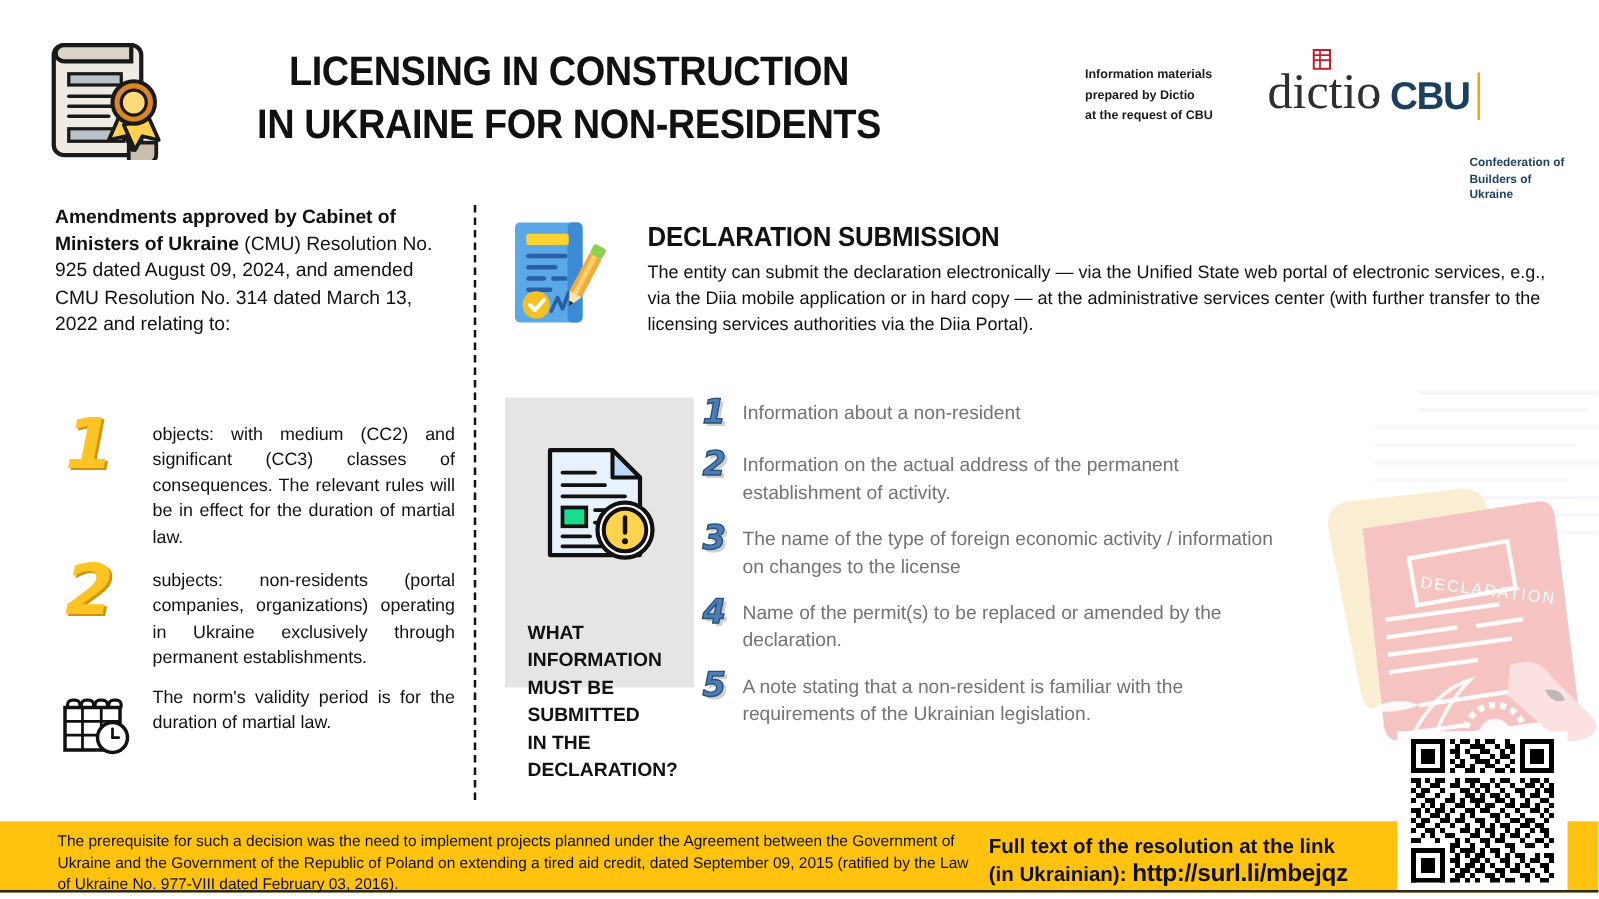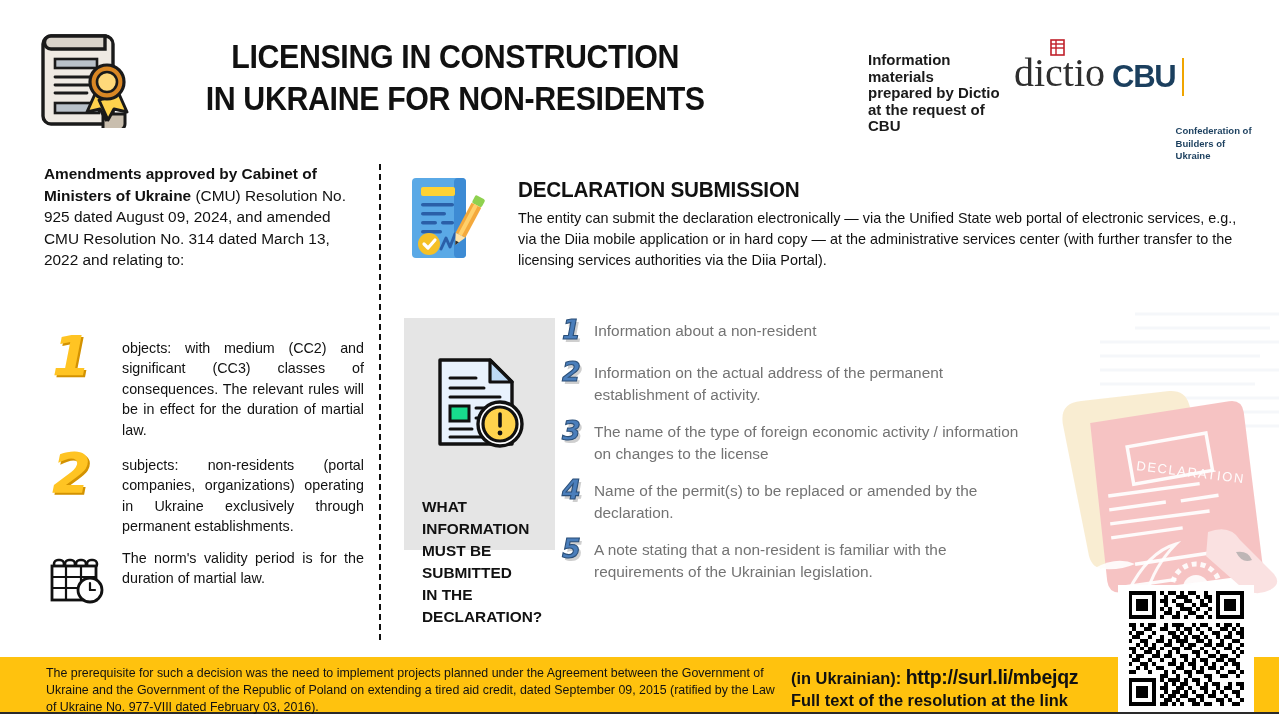--- a/index.html
+++ b/index.html
@@ -31,21 +31,21 @@
     letter-spacing: -0.4px;
     color: #111111;
     font-stretch: condensed;
     transform: scaleX(0.92);
     transform-origin: left center;
     white-space: nowrap;
   }
 
   #credit-block {
     position: absolute; left: 868px; top: 52px; width: 140px;
-    font-size: 15px; line-height: 16.5px; color: #1a1a1a; font-weight: 600;
+    font-size: 10px; line-height: 16.5px; color: #1a1a1a; font-weight: 600;
   }
   #dictio-logo { position: absolute; left: 1012px; top: 38px; width: 92px; height: 62px; }
   #cbu-logo { position: absolute; left: 1112px; top: 54px; width: 150px; height: 46px; }
   #cbu-mark {
     font-size: 31px; font-weight: bold; color: #1b3f5e;
     letter-spacing: -1.2px; line-height: 46px; float: left;
   }
   #cbu-divider {
     float: left; width: 2px; height: 38px; background: #f0a500; margin: 4px 7px 0 6px;
   }
@@ -387,22 +387,22 @@
       <circle cx="156" cy="288" r="24" fill="none" stroke="#ffffff" stroke-width="5" stroke-dasharray="5 4" opacity="0.9"></circle>
       <circle cx="156" cy="288" r="13" fill="#ffffff" opacity="0.9"></circle>
       <path d="M168 232 q22 -8 32 8 l34 34 q8 10 -4 16 -16 8 -30 -4 l-34 -30 z" fill="#f8cfcf"></path>
       <path d="M196 252 q12 -2 16 8 -10 4 -16 -8z" fill="#6e6e6e" opacity="0.7"></path>
     </svg>
   </div>
 
   <div id="footer-bar"></div>
   <div id="footer-left">The prerequisite for such a decision was the need to implement projects planned under the Agreement between the Government of Ukraine and the Government of the Republic of Poland on extending a tired aid credit, dated September 09, 2015 (ratified by the Law of Ukraine No. 977-VIII dated February 03, 2016).</div>
   <div id="footer-right">
+    <div>Full text of the resolution at the link</div>
     <div><span>(in Ukrainian): </span><span id="footer-url">http://surl.li/mbejqz</span></div>
-    <div>Full text of the resolution at the link</div>
   </div>
 
   <div id="qr-panel">
     <svg id="qr-code" viewBox="0 0 29 29" shape-rendering="crispEdges">
       <rect width="29" height="29" fill="#ffffff"></rect>
       <g fill="#000000">
         <rect x="0" y="0" width="7" height="1"></rect>
           <rect x="0" y="6" width="7" height="1"></rect>
         <rect x="0" y="0" width="1" height="7"></rect>
           <rect x="6" y="0" width="1" height="7"></rect>

